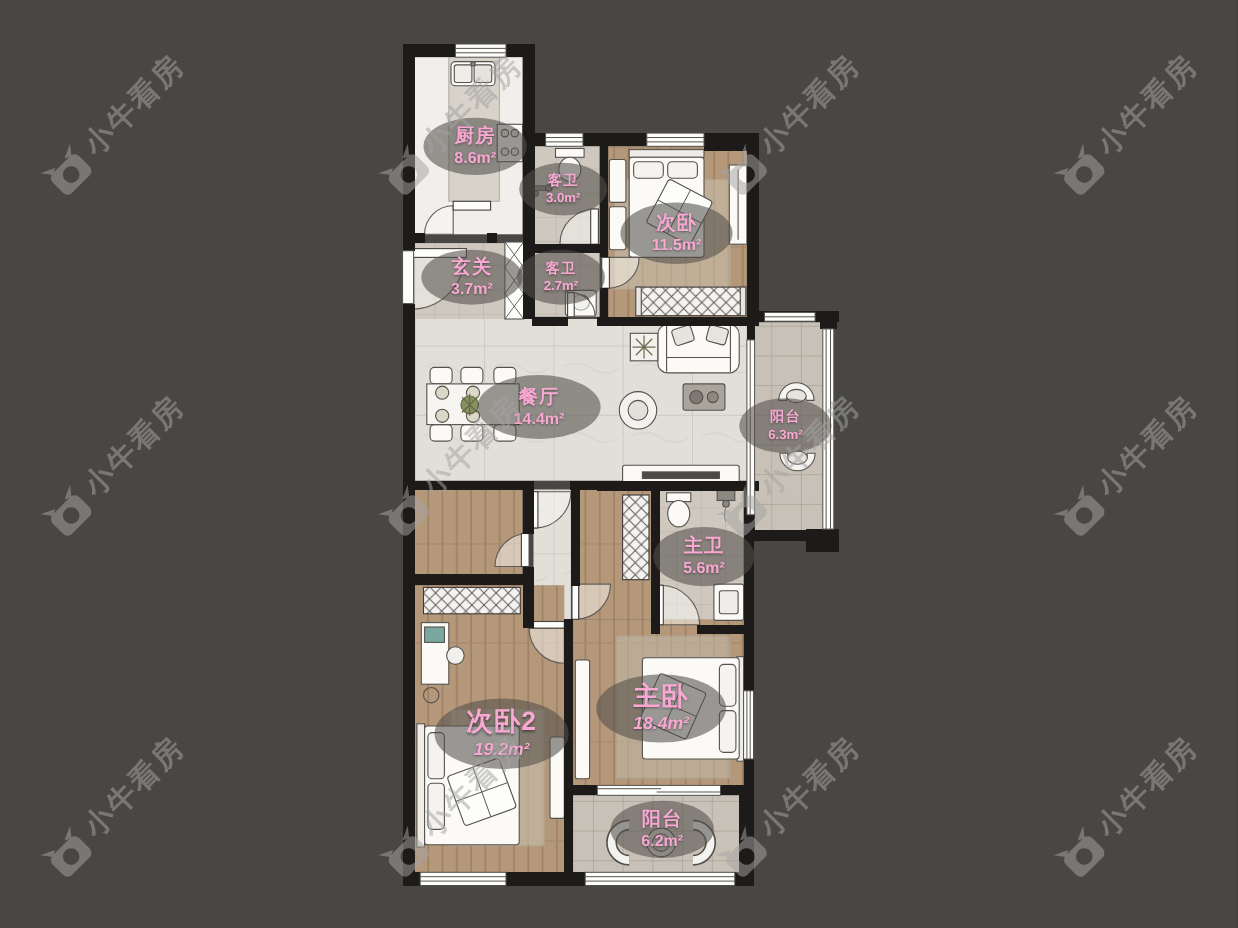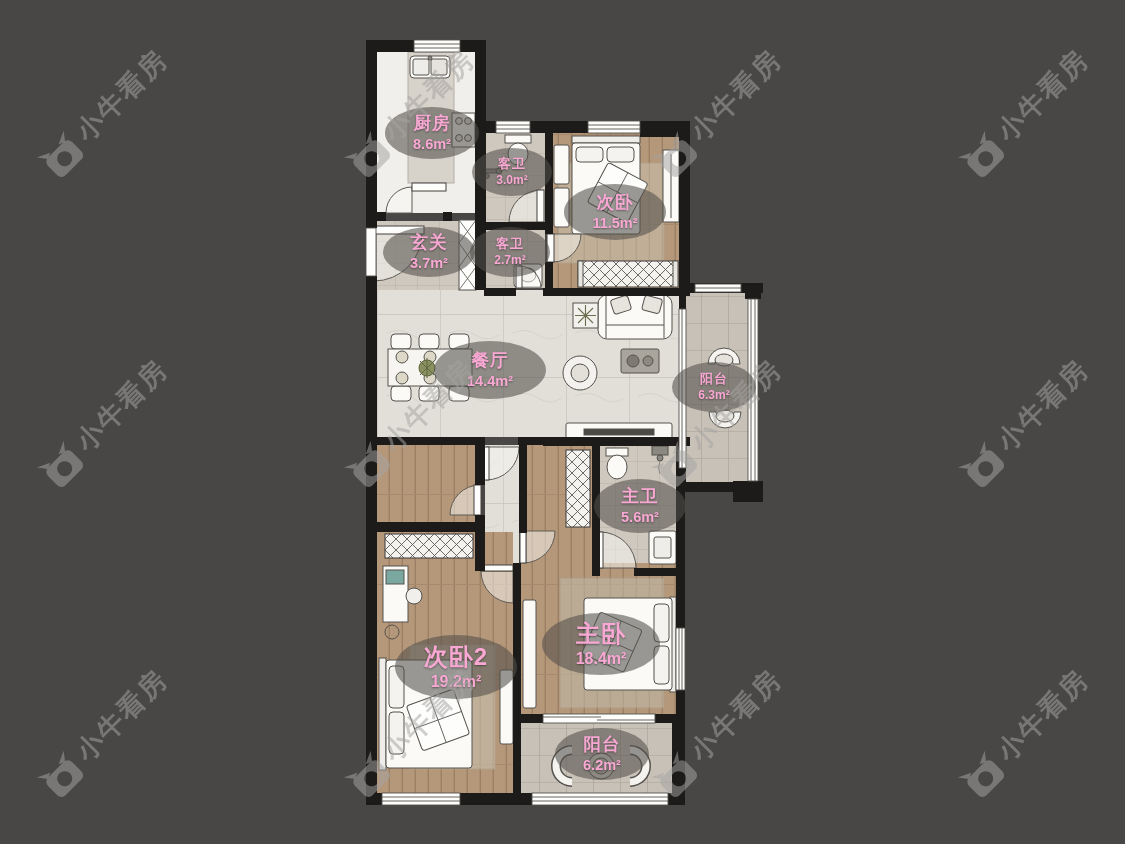--- a/index.html
+++ b/index.html
@@ -23,21 +23,21 @@
     position:absolute;z-index:20;
     transform:translate(-50%,-50%);
     display:flex;flex-direction:column;align-items:center;justify-content:center;
     background:rgba(82,79,74,.58);border-radius:50%;
     color:#f9a8d4;text-align:center;line-height:1.3;
     text-shadow:0 1px 2px rgba(20,18,16,.45);
   }
   .room-label .rname{font-size:17.5px;font-weight:700;letter-spacing:1px;}
   .room-label .rarea{font-size:14.5px;font-weight:600;}
   .room-label.lg .rname{font-size:24px;}
-  .room-label.lg .rarea{font-size:16px;}
+  .room-label.lg .rarea{font-size:16px;font-style:italic;}
   .room-label.sm .rname{font-size:13px;}
   .room-label.sm .rarea{font-size:12px;}
 </style>
 </head>
 <body>
 
 <div class="stage">
 
   <svg class="plan-svg" width="1125" height="844" viewBox="0 0 1125 844">
     <defs>

